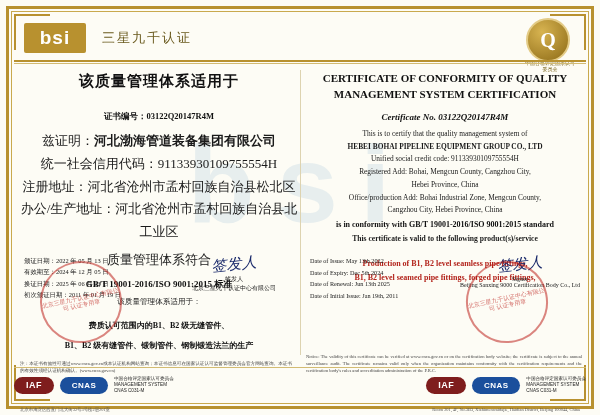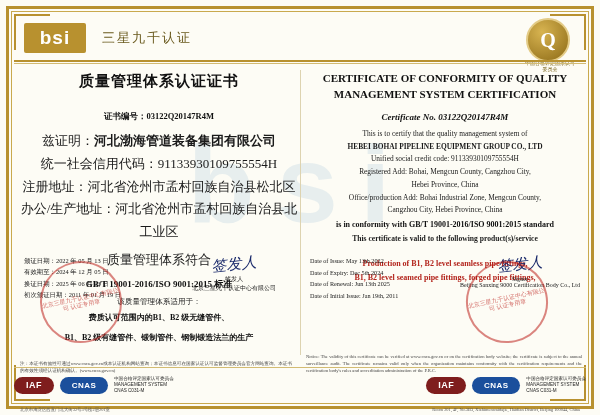--- a/index.html
+++ b/index.html
@@ -110,21 +110,21 @@
 
   .line{font-size:13px;color:#1a1a1a;line-height:1.75;}
   .line-en{font-size:7.4px;color:#1a1a1a;line-height:1.72;}
   .lbl{color:#1a1a1a;}
   .bold{font-weight:bold;}
   .red{color:#b3241c;font-weight:bold;text-align:center;}
   .std-cn{font-size:9px;font-weight:bold;color:#111;margin-top:6px;}
   .std-en{font-size:8px;font-weight:bold;color:#111;margin-top:3px;}
   .scope-head-cn{font-size:7.6px;color:#1a1a1a;margin-top:6px;}
   .scope-head-en{font-size:7.6px;color:#1a1a1a;margin-top:5px;}
-  .scope-body-cn{font-size:8px;font-weight:bold;color:#111;line-height:1.85;margin-top:4px;}
+  .scope-body-cn{font-size:8px;font-weight:bold;color:#111;line-height:1.85;margin-top:12px;}
   .scope-body-en{font-size:8px;font-weight:bold;color:#b3241c;line-height:1.7;margin-top:14px;text-align:center;}
 
   
   .dates{
     position:absolute;bottom:56px;left:0;width:100%;
     display:flex;justify-content:space-between;
     padding:0 4px;box-sizing:border-box;
   }
   .dates-cn{font-size:6.4px;line-height:1.8;text-align:left;color:#1a1a1a;}
   .dates-en{font-size:6.2px;line-height:1.85;text-align:left;color:#1a1a1a;}
@@ -214,21 +214,21 @@
     <div class="header-cn">三星九千认证</div>
     <div class="q-seal">Q</div>
     <div class="q-seal-cap">中国合格评定国家认可委员会</div>
   </div>
   <div class="hdr-rule"></div>
   <div class="hdr-rule2"></div>
 
   <div class="divider"></div>
 
   <div class="col col-cn">
-    <div class="t-title-cn">质量管理体系认证证书</div>
+    <div class="t-title-cn">该质量管理体系适用于</div>
     <div class="certno">
       <span>证书编号：</span><span>03122Q20147R4M</span>
     </div>
 
     <div class="line" style="margin-top:7px">
       <span class="lbl">兹证明：</span><span class="bold">河北渤海管道装备集团有限公司</span>
     </div>
     <div class="line">
       <span class="lbl">统一社会信用代码：</span><span>91133930109755554H</span>
     </div>

